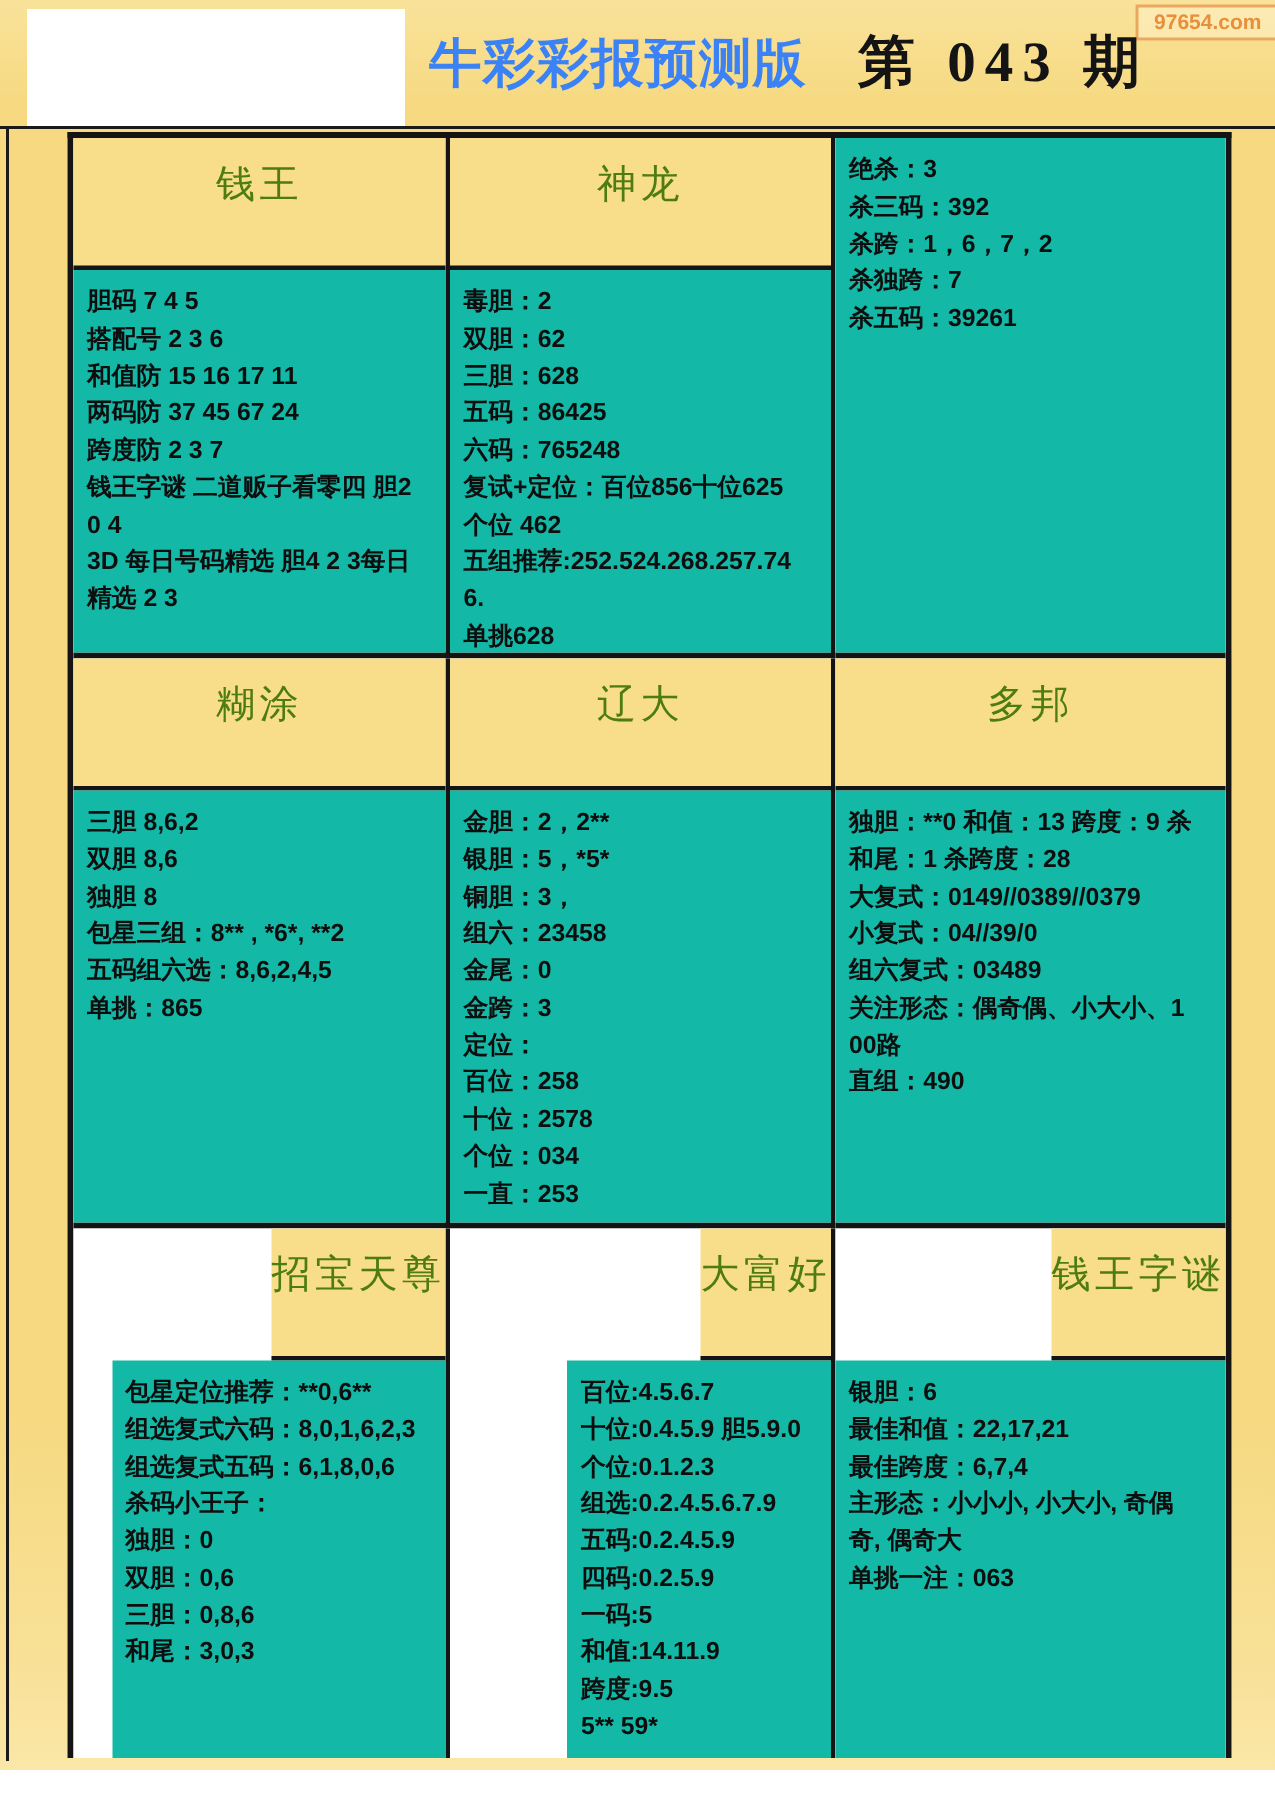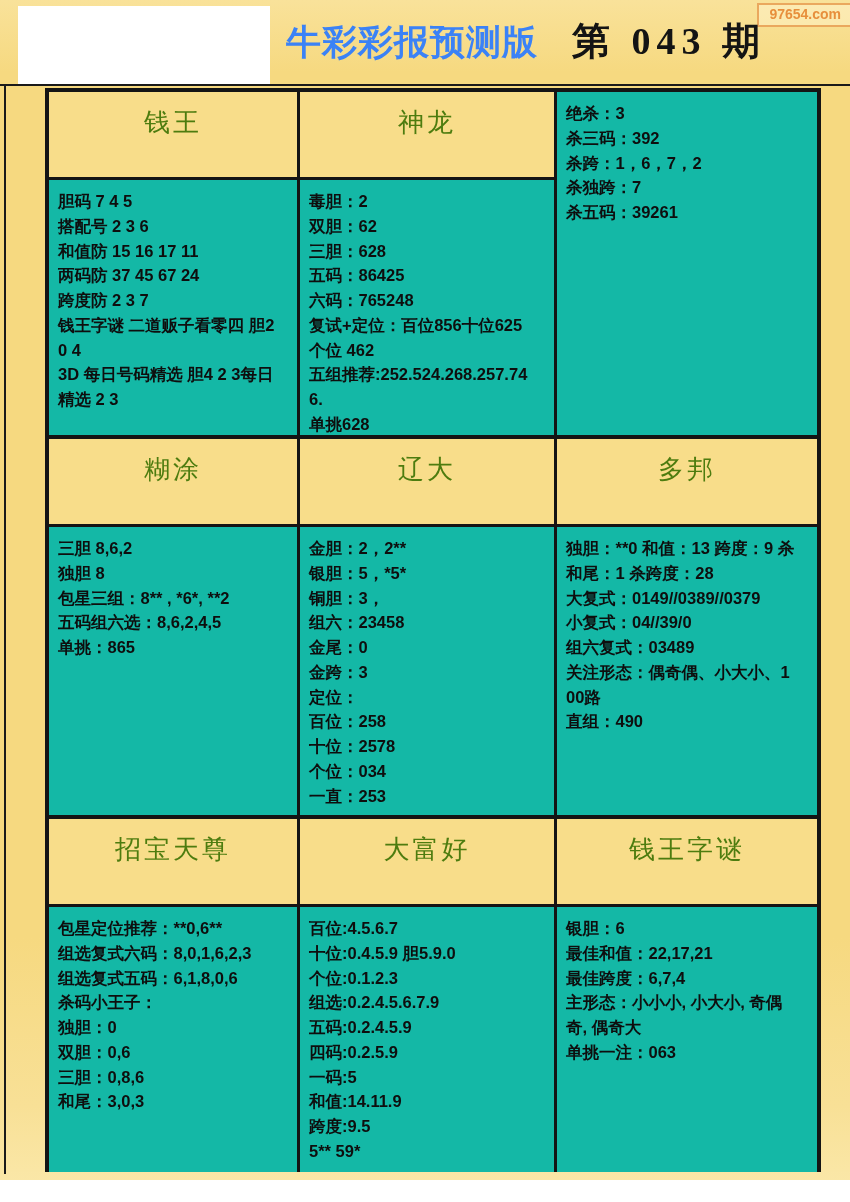--- a/index.html
+++ b/index.html
@@ -37,21 +37,21 @@
     border:4px solid #141414;border-bottom:none;
     display:grid;grid-template-columns:251px 257px 1fr;grid-template-rows:347px 380px 1fr;
     background:#fff;
   }
   .panel{
     display:flex;flex-direction:column;min-height:0;min-width:0;
     border-right:3px solid #141414;border-bottom:4px solid #141414;
     box-sizing:border-box;background:#fff;
   }
   .panel:nth-child(3n){border-right:none;}
-  .panel:nth-child(n+7){border-bottom:none;}
+  .panel:nth-child(n+7){border-bottom:none;align-items:flex-end;}
   .phead{
     height:88px;box-sizing:border-box;flex:0 0 auto;
     background:#f8dd8a;border-bottom:3px solid #141414;
     text-align:center;padding-top:13px;
     font-family:"Liberation Serif", serif;
     font-size:26px;color:#4d7c0f;letter-spacing:3px;
   }
   .pbody{
     flex:1 1 auto;background:#14b8a6;overflow:hidden;
     padding:9px 20px 0 9px;
@@ -116,20 +116,21 @@
         <div class="line">杀跨：1，6，7，2</div>
         <div class="line">杀独跨：7</div>
         <div class="line">杀五码：39261</div>
       </div>
   </div>
 
   <div class="panel">
     <div class="phead"><span>糊涂</span></div>
     <div class="pbody">
         <div class="line">三胆 8,6,2</div>
+        <div class="line">双胆 8,6</div>
         <div class="line">独胆 8</div>
         <div class="line">包星三组：8** , *6*, **2</div>
         <div class="line">五码组六选：8,6,2,4,5</div>
         <div class="line">单挑：865</div>
       </div>
   </div>
 
   <div class="panel">
     <div class="phead"><span>辽大</span></div>
     <div class="pbody">

